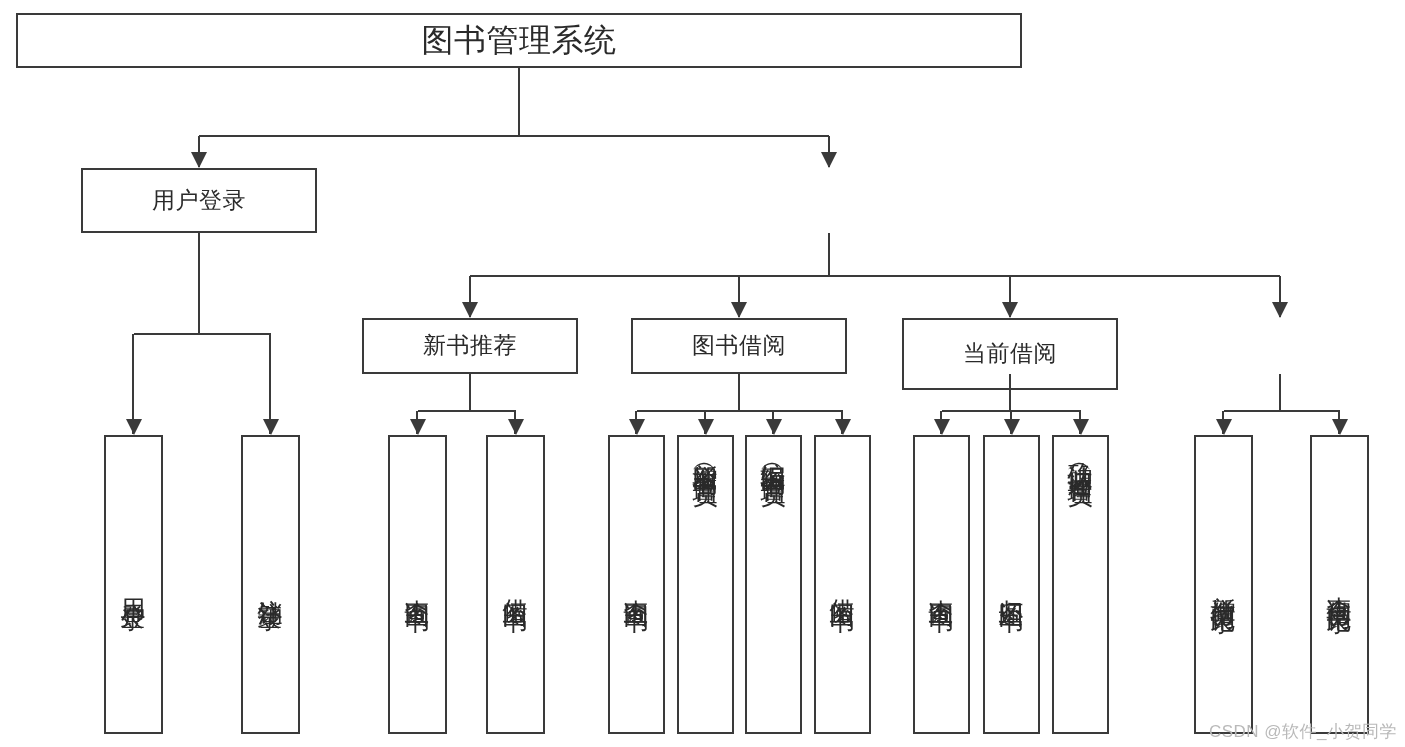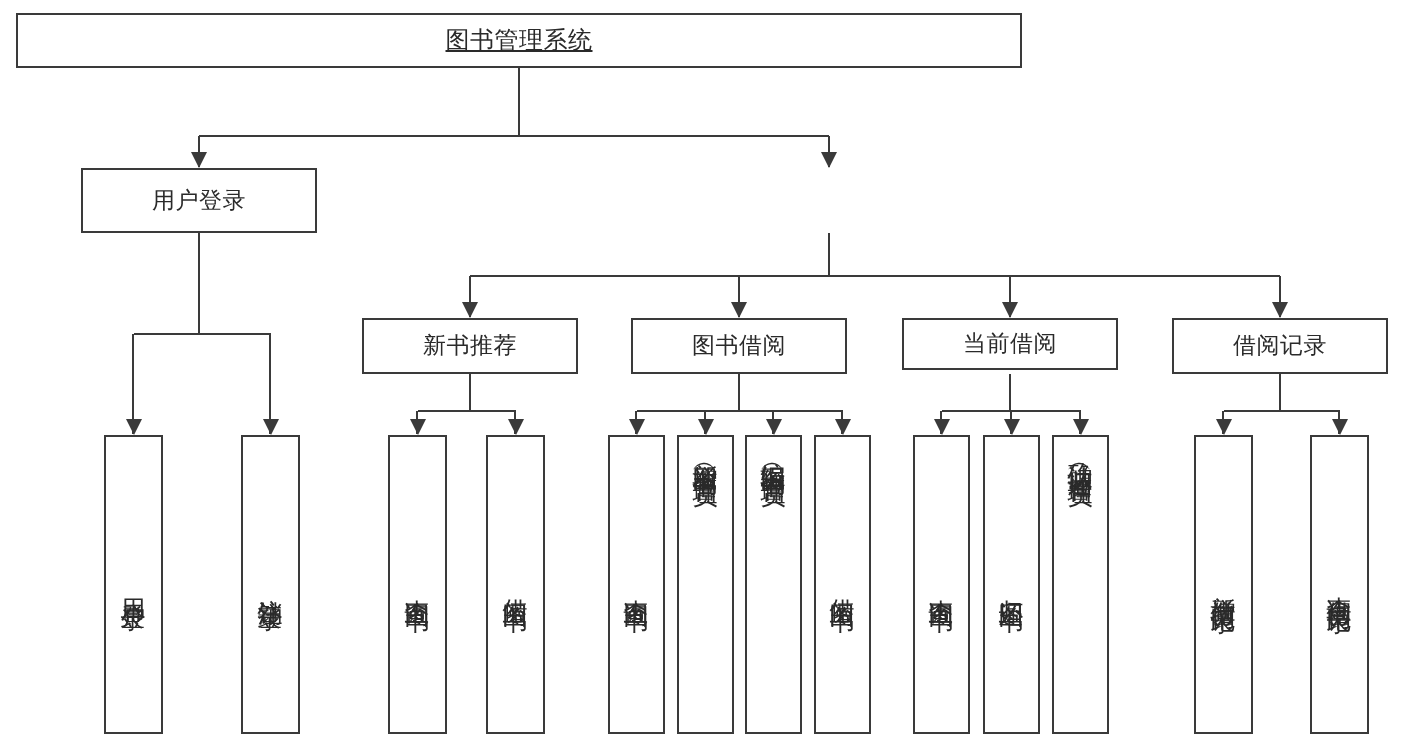--- a/index.html
+++ b/index.html
@@ -31,22 +31,21 @@
     display: block;
     text-align: center;
     line-height: 1.18;
     white-space: nowrap;
   }
   .node.horizontal .node-label {
     font-size: 23px;
     letter-spacing: 0.5px;
   }
   .node.root .node-label {
-    font-size: 24px;
-    text-decoration: underline;
+    font-size: 32px;
   }
   .node.vertical {
     align-items: flex-start;
     justify-content: center;
     padding-top: 14px;
   }
   .node.vertical .node-label {
     writing-mode: vertical-rl;
     text-orientation: upright;
     font-size: 25px;
@@ -104,25 +103,22 @@
   <div class="node horizontal" id="node-l2-0" style="left: 81px; top: 168px; width: 236px; height: 65px;">
     <span class="node-label">用户登录</span>
   </div>
 
   <div class="node horizontal" id="node-l3-1" style="left: 631px; top: 318px; width: 216px; height: 56px;">
     <span class="node-label">图书借阅</span>
   </div>
   <div class="node horizontal" id="node-l3-0" style="left: 362px; top: 318px; width: 216px; height: 56px;">
     <span class="node-label">新书推荐</span>
   </div>
-  <div class="node horizontal" id="node-l3-2" style="left: 902px; top: 318px; width: 216px; height: 52px;">
+  <div class="node horizontal" id="node-l3-2" style="left: 902px; top: 318px; width: 216px; height: 72px;">
     <span class="node-label">当前借阅</span>
-  </div>
-  <div class="node horizontal" id="node-l3-3" style="left: 1172px; top: 318px; width: 216px; height: 56px;">
-    <span class="node-label">借阅记录</span>
   </div>
 
   <div class="node vertical mid-text" id="node-leaf-0" style="left: 104px; top: 435px; width: 59px; height: 299px;">
     <span class="node-label">用户登录</span>
   </div>
   <div class="node vertical mid-text" id="node-leaf-1" style="left: 241px; top: 435px; width: 59px; height: 299px;">
     <span class="node-label">注销登录</span>
   </div>
   <div class="node vertical mid-text" id="node-leaf-2" style="left: 388px; top: 435px; width: 59px; height: 299px;">
     <span class="node-label">查询图书</span>
@@ -206,13 +202,14 @@
       <div class="edge-v" style="left: 1079.25px; top: 411px; height: 23px;"></div>
       <div class="arrow" style="left: 1072.5px; top: 419px;"></div>
       <div class="edge-v" style="left: 1278.75px; top: 374px; height: 37px;"></div>
       <div class="edge-h" style="left: 1223.5px; top: 409.75px; width: 116px;"></div>
       <div class="edge-v" style="left: 1222.25px; top: 411px; height: 23px;"></div>
       <div class="arrow" style="left: 1215.5px; top: 419px;"></div>
       <div class="edge-v" style="left: 1338.25px; top: 411px; height: 23px;"></div>
       <div class="arrow" style="left: 1331.5px; top: 419px;"></div>
     </div>
 
+  <div class="watermark">CSDN @软件_小贺同学</div>
 </div>
 
 </body></html>

